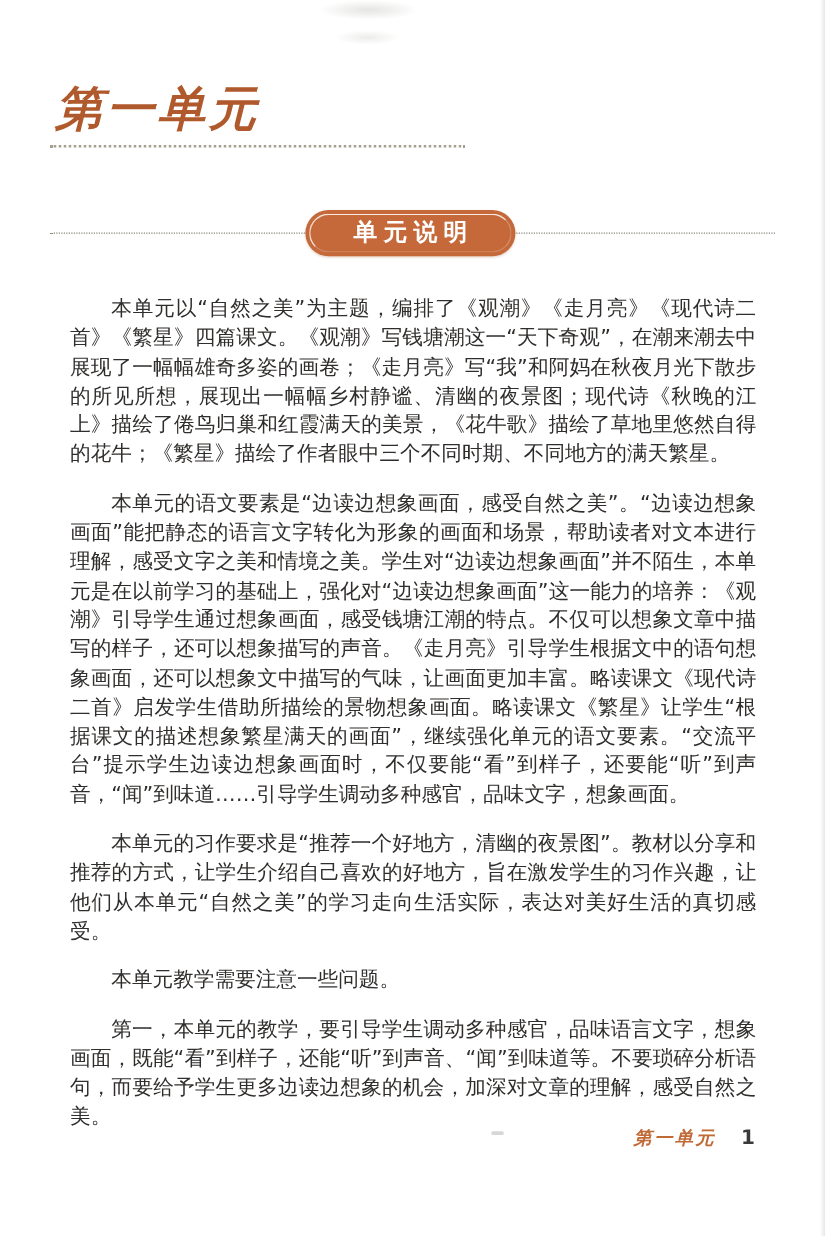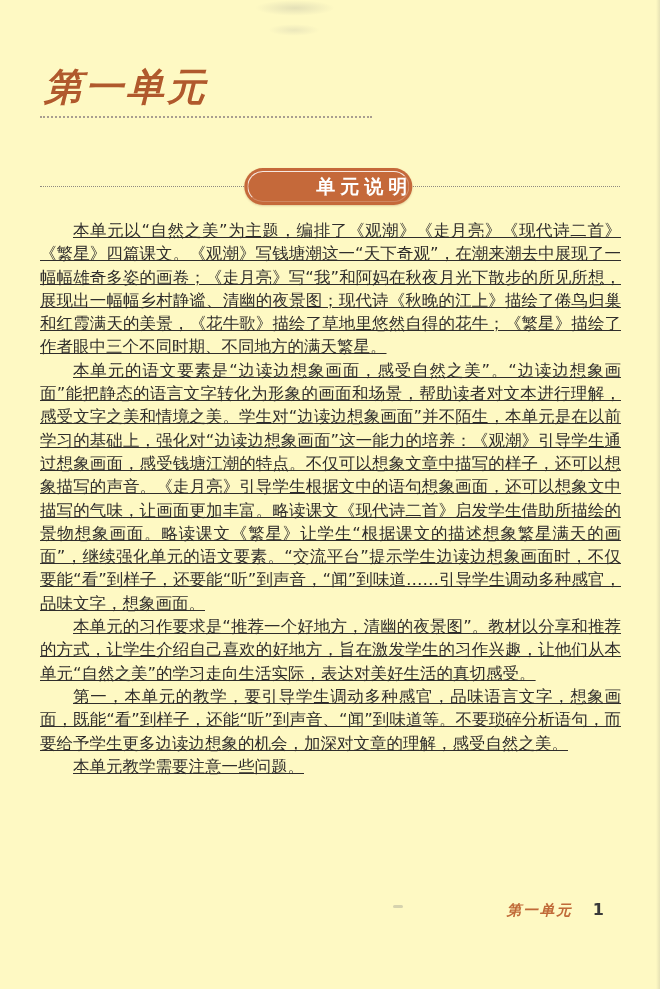--- a/index.html
+++ b/index.html
@@ -1,20 +1,20 @@
 <!DOCTYPE html>
 <html><head>
 <meta charset="utf-8">
 <style>
   html,body{margin:0;padding:0;background:#e9e9e7;}
   .page{
     position:relative;
     width:660px;height:989px;
     margin:0 auto;
-    background:#fef9c3;
+    background:#ffffff;
     overflow:hidden;
     font-family:"DejaVu Sans","Liberation Sans",sans-serif;
     color:#2e2c2a;
   }
   
   .smudge-a{position:absolute;left:255px;top:0;width:80px;height:16px;
     background:radial-gradient(ellipse at center,rgba(160,160,152,.28),rgba(160,160,152,0) 70%);
     border-radius:50%;}
   .smudge-b{position:absolute;left:268px;top:24px;width:52px;height:12px;
     background:radial-gradient(ellipse at center,rgba(170,170,162,.22),rgba(170,170,162,0) 70%);
@@ -39,41 +39,41 @@
   .section-divider{
     position:absolute;left:40px;top:186px;width:580px;height:0;
     border-bottom:1px dotted #8f8a80;
   }
   .section-badge{
     position:absolute;left:50%;top:168px;
     transform:translateX(-51%);
     width:168px;height:37px;
     background:#c5693a;
     border-radius:19px;
-    display:flex;align-items:center;justify-content:flex-end;
+    display:flex;align-items:center;justify-content:center;
     box-shadow:0 1px 2px rgba(140,80,40,.25);
   }
   .section-badge::after{
     content:"";position:absolute;inset:3px;border-radius:16px;
     border:1.5px solid rgba(255,255,255,.85);
     border-right-color:rgba(255,255,255,.25);
     border-bottom-color:rgba(255,255,255,.2);
   }
   .section-badge .badge-label{
     color:#ffffff;font-size:19px;font-weight:bold;letter-spacing:5px;
     text-indent:5px;line-height:1;
   }
   
   .content{
     position:absolute;left:40px;top:219px;width:581px;
     font-size:16.5px;line-height:23.3px;
     text-align:justify;text-justify:inter-ideograph;
     color:#302e2c;
   }
-  .content p.para{margin:0;text-indent:2em;text-decoration:underline;}
+  .content p.para{margin:16px;text-indent:2em;}
   
   .footer{
     position:absolute;right:56px;top:900px;
     display:flex;align-items:baseline;gap:20px;
   }
   .footer .footer-unit{
     font-family:"DejaVu Serif","Liberation Serif",serif;
     font-style:italic;font-weight:bold;
     font-size:14.5px;letter-spacing:2px;
     color:#c06a38;
@@ -100,22 +100,22 @@
   <div class="section-divider"></div>
 
   <div class="section-badge">
     <span class="badge-label">单元说明</span>
   </div>
 
   <div class="content">
       <p class="para">本单元以“自然之美”为主题，编排了《观潮》《走月亮》《现代诗二首》《繁星》四篇课文。《观潮》写钱塘潮这一“天下奇观”，在潮来潮去中展现了一幅幅雄奇多姿的画卷；《走月亮》写“我”和阿妈在秋夜月光下散步的所见所想，展现出一幅幅乡村静谧、清幽的夜景图；现代诗《秋晚的江上》描绘了倦鸟归巢和红霞满天的美景，《花牛歌》描绘了草地里悠然自得的花牛；《繁星》描绘了作者眼中三个不同时期、不同地方的满天繁星。</p>
       <p class="para">本单元的语文要素是“边读边想象画面，感受自然之美”。“边读边想象画面”能把静态的语言文字转化为形象的画面和场景，帮助读者对文本进行理解，感受文字之美和情境之美。学生对“边读边想象画面”并不陌生，本单元是在以前学习的基础上，强化对“边读边想象画面”这一能力的培养：《观潮》引导学生通过想象画面，感受钱塘江潮的特点。不仅可以想象文章中描写的样子，还可以想象描写的声音。《走月亮》引导学生根据文中的语句想象画面，还可以想象文中描写的气味，让画面更加丰富。略读课文《现代诗二首》启发学生借助所描绘的景物想象画面。略读课文《繁星》让学生“根据课文的描述想象繁星满天的画面”，继续强化单元的语文要素。“交流平台”提示学生边读边想象画面时，不仅要能“看”到样子，还要能“听”到声音，“闻”到味道……引导学生调动多种感官，品味文字，想象画面。</p>
       <p class="para">本单元的习作要求是“推荐一个好地方，清幽的夜景图”。教材以分享和推荐的方式，让学生介绍自己喜欢的好地方，旨在激发学生的习作兴趣，让他们从本单元“自然之美”的学习走向生活实际，表达对美好生活的真切感受。</p>
+      <p class="para">本单元教学需要注意一些问题。</p>
       <p class="para">第一，本单元的教学，要引导学生调动多种感官，品味语言文字，想象画面，既能“看”到样子，还能“听”到声音、“闻”到味道等。不要琐碎分析语句，而要给予学生更多边读边想象的机会，加深对文章的理解，感受自然之美。</p>
-      <p class="para">本单元教学需要注意一些问题。</p>
     </div>
 
   <div class="footer">
     <span class="footer-unit">第一单元</span>
     <span class="footer-page">1</span>
   </div>
 
   <div class="footer-smudge"></div>
 
 </div>

